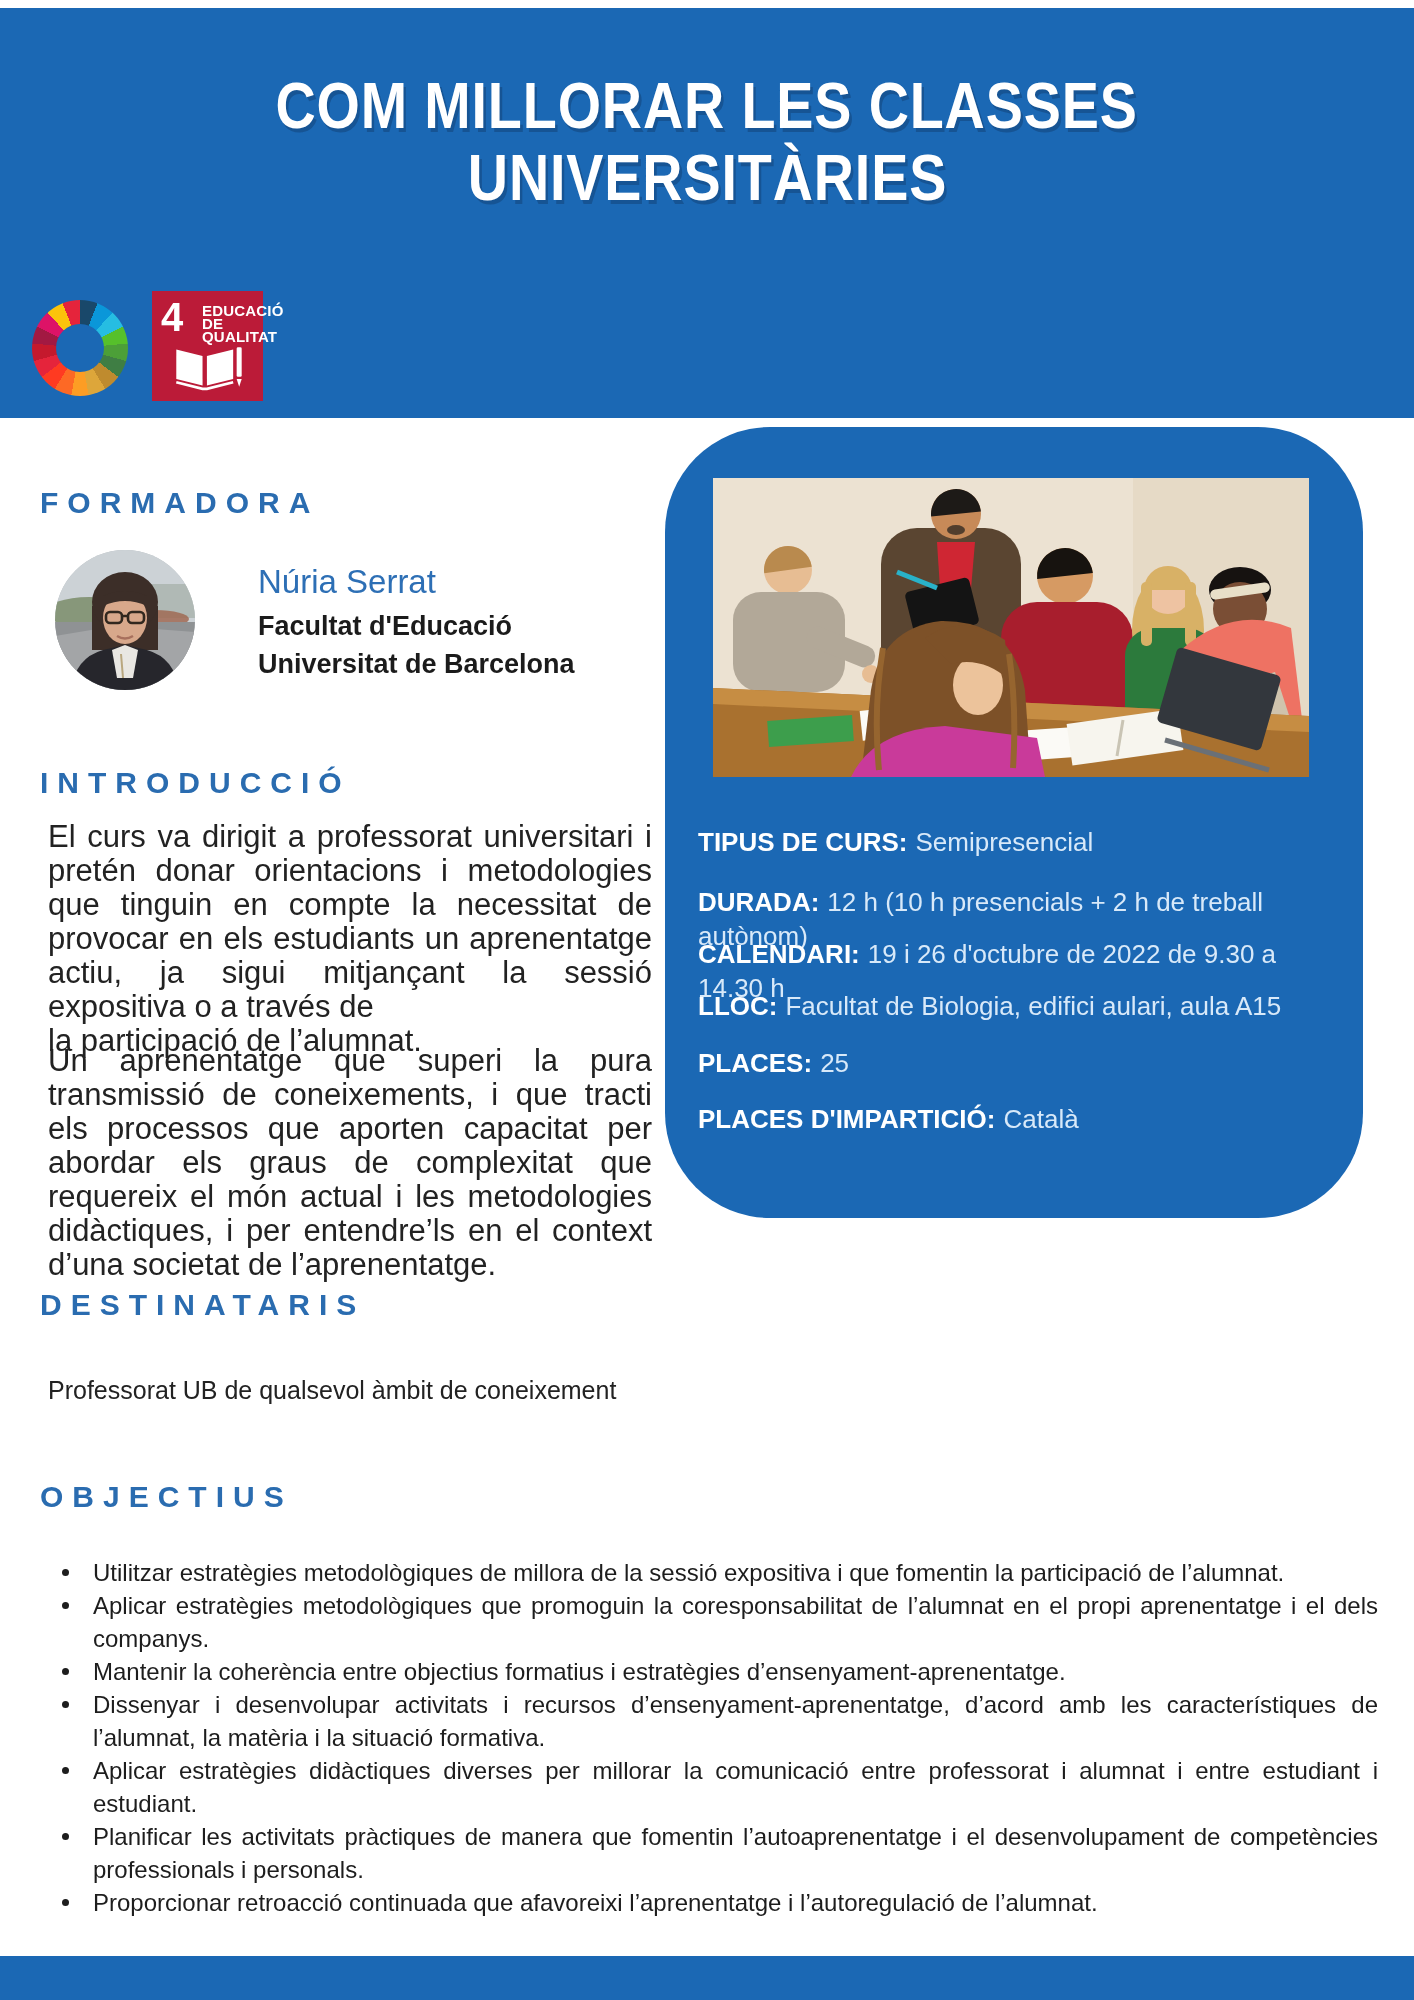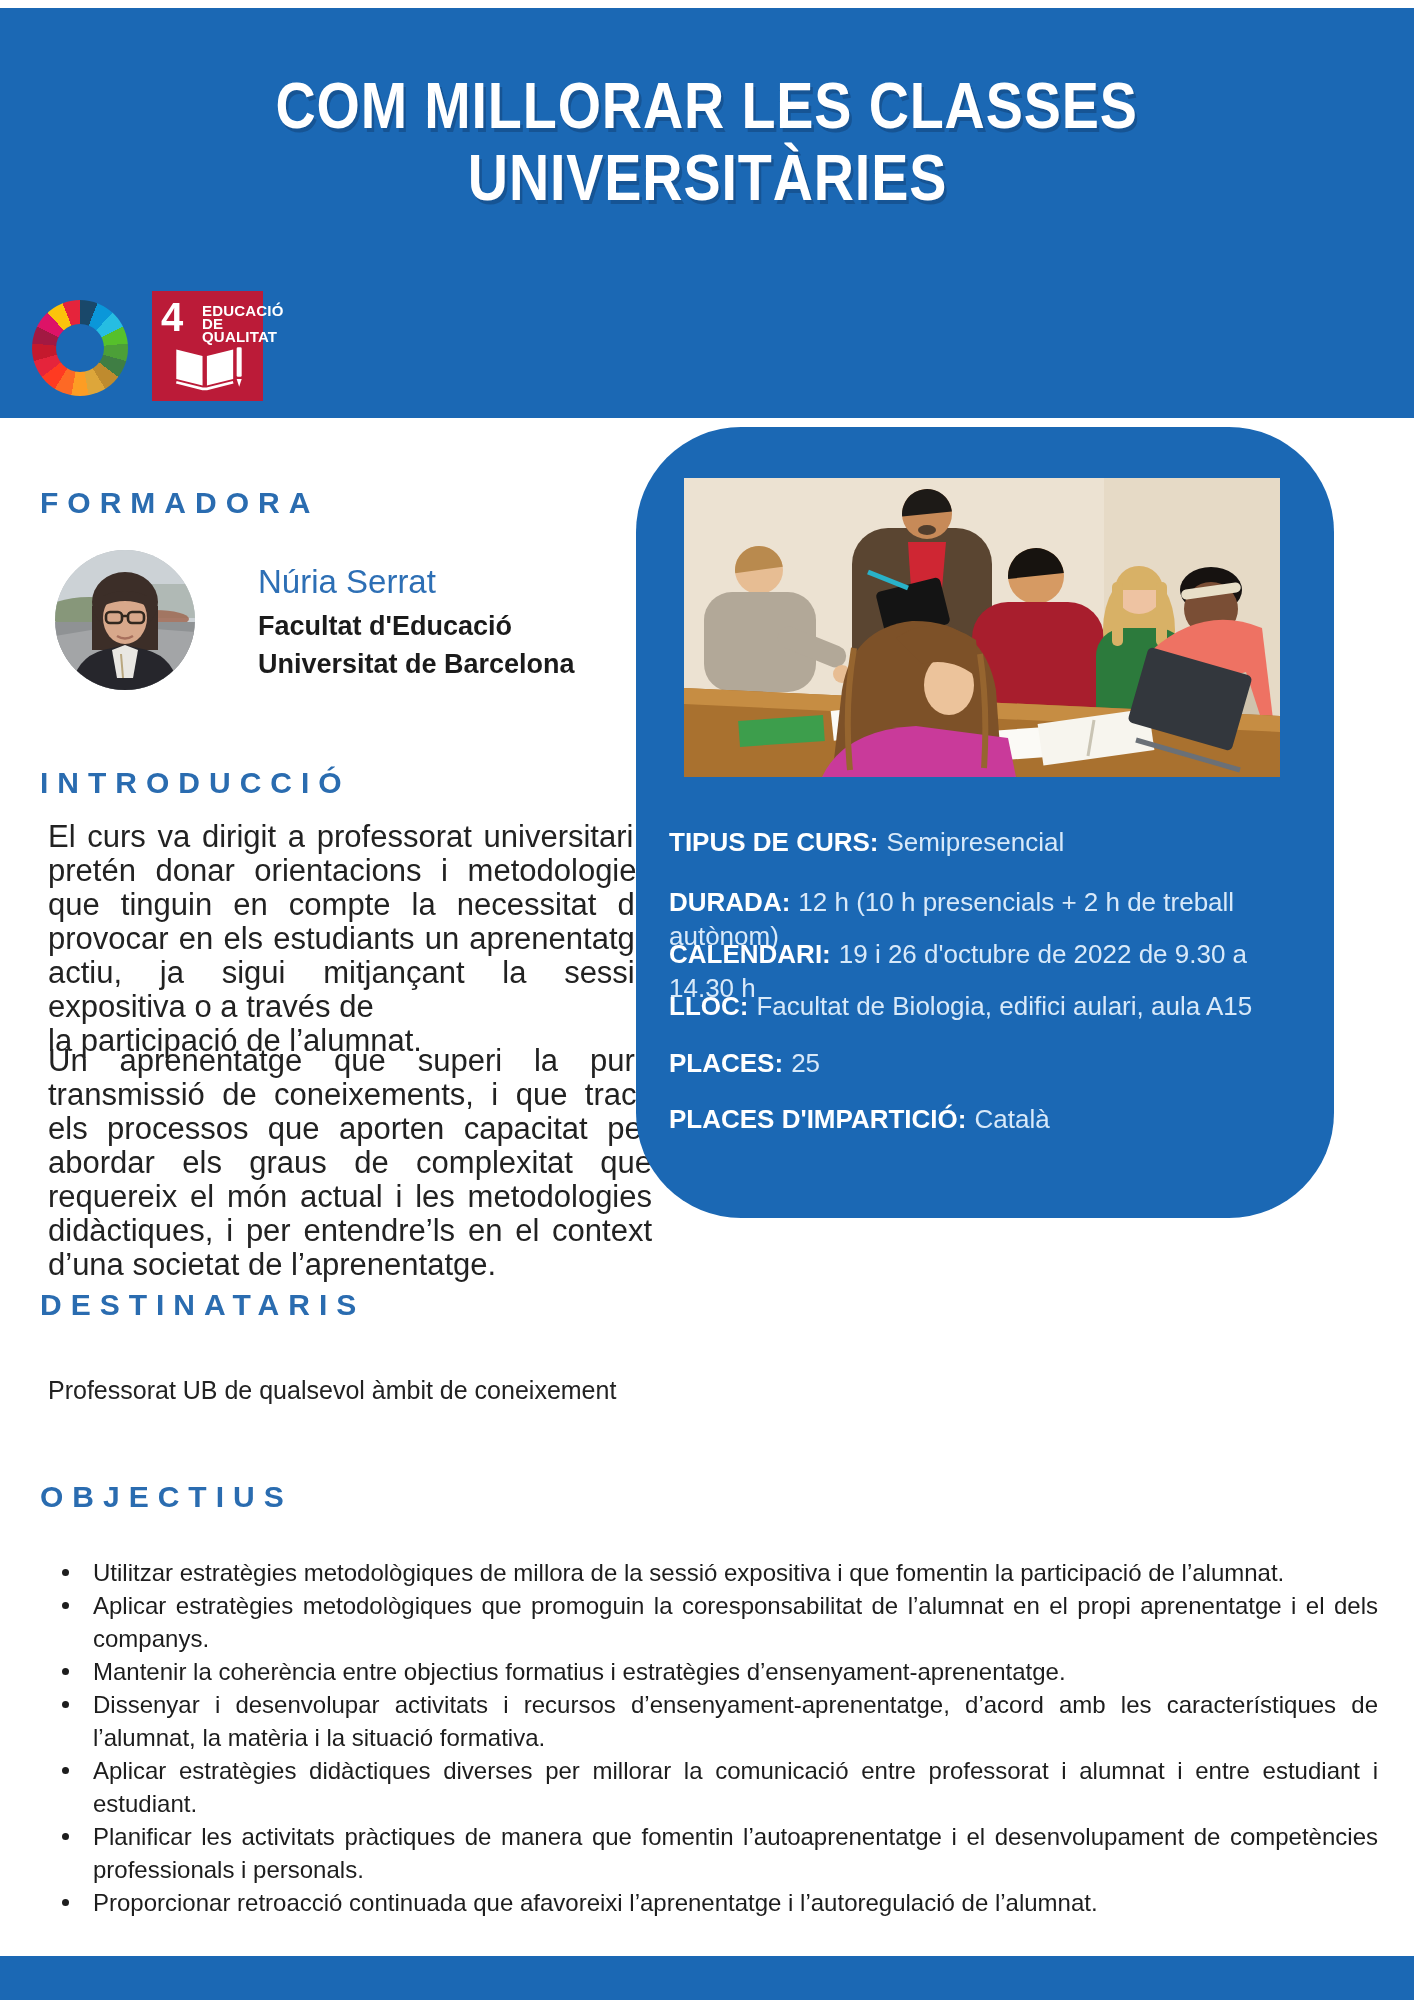--- a/index.html
+++ b/index.html
@@ -33,21 +33,21 @@
   
   .avatar{position:absolute;left:55px;top:550px;width:140px;height:140px;border-radius:50%;overflow:hidden;background:#b9bec2;}
   .trainer-name{position:absolute;left:258px;top:563px;color:#2d6fb5;font-size:33px;font-weight:400;}
   .trainer-line{position:absolute;left:258px;color:#1b1b1b;font-size:27px;font-weight:700;}
 
   
   .para{position:absolute;left:48px;width:604px;font-size:31px;line-height:34px;color:#222;
         text-align:justify;white-space:pre-line;}
 
   
-  .card{position:absolute;left:636px;top:427px;width:698px;height:791px;background:#1b68b4;border-radius:105px;}
+  .card{position:absolute;left:665px;top:427px;width:698px;height:791px;background:#1b68b4;border-radius:105px;}
   .card-photo{position:absolute;left:48px;top:51px;width:596px;height:299px;overflow:hidden;background:#ece2d2;}
   .card-row{position:absolute;left:33px;width:640px;font-size:26px;line-height:34px;}
   .card-label{color:#ffffff;font-weight:700;}
   .card-value{color:#d8e9f9;margin-left:8px;}
 
   
   .dest-text{position:absolute;left:48px;top:1376px;font-size:25px;color:#222;}
 
   
   .objectius-list{position:absolute;left:58px;top:1556px;width:1320px;margin:0;padding:0;list-style:none;}

